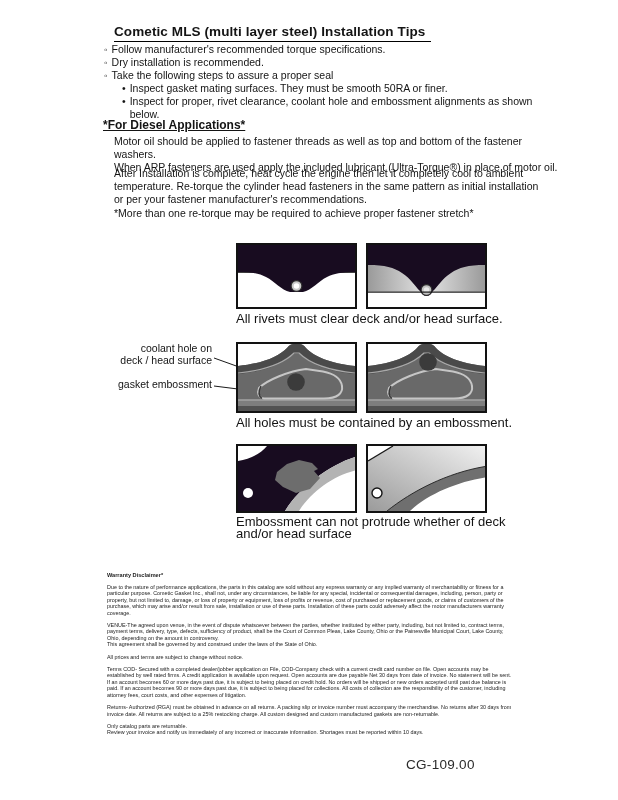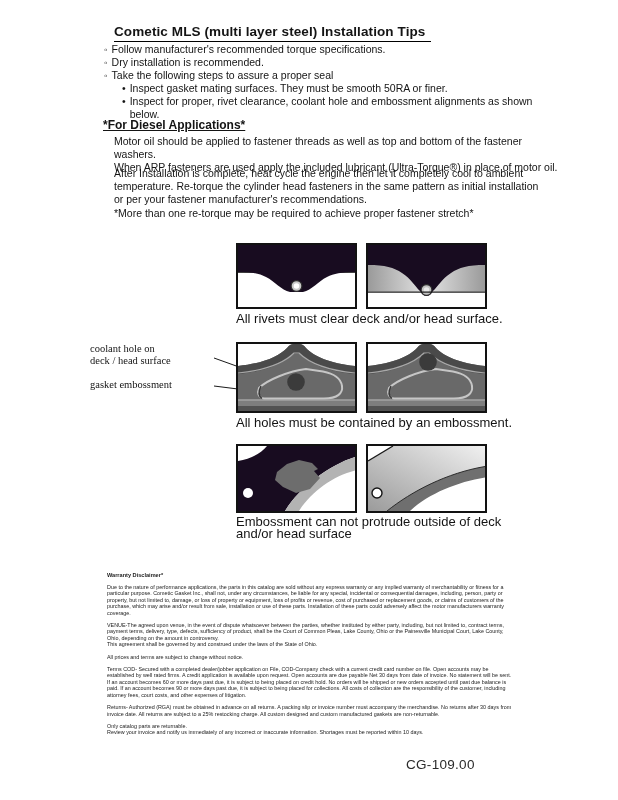--- a/index.html
+++ b/index.html
@@ -18,21 +18,21 @@
   .bullet{display:flex;}
   .bullet::before{content:"◦";margin-right:4px;font-size:10px;line-height:13px;}
   .subbullet{display:flex;margin-left:18px;}
   .subbullet::before{content:"•";margin-right:4px;line-height:13px;}
   .diesel-heading{left:103px;top:118px;font-size:12px;font-weight:bold;text-decoration:underline;}
   .body-text{font-size:10.5px;line-height:13px;width:450px;}
   .rw-label{width:121px;text-align:center;font-size:13px;font-weight:600;letter-spacing:.4px;color:#222;margin-top:36px;}
   .dbox{width:121px;border:2px solid #121212;background:#fff;box-sizing:border-box;}
   .dbox svg{display:block;width:100%;height:100%;}
   .caption{font-size:13px;line-height:11.5px;color:#141414;}
-  .side-label{font-size:10.5px;line-height:11.5px;width:122px;font-family:Liberation Serif, serif;}
+  .side-label{font-size:10.5px;line-height:11.5px;text-align:right;width:122px;}
   .disclaimer{left:107px;top:572px;width:406px;color:#1c1c1c;}
   .disclaimer h4{font-size:5.6px;margin:0 0 6px 0;}
   .disclaimer p{font-size:5.4px;line-height:6.4px;margin:0 0 6px 0;}
   .footer-code{left:406px;top:757px;font-size:13.5px;color:#2a2a2a;letter-spacing:.3px;text-align:right;}
 </style>
 </head>
 <body>
 
 <div class="page">
 
@@ -167,21 +167,21 @@
       </defs>
       <rect x="0" y="0" width="117" height="65" fill="#ffffff"></rect>
       <path d="M0,15 L25,0 H117 V20.5 C79,27 44,45 19,65 H0 Z" fill="url(#gR3w)"></path>
       <line x1="0" y1="15" x2="25" y2="0" stroke="#1a1a1a" stroke-width="1.3"></line>
       <path d="M117,20.5 C79,27 44,45 19,65 H42 C60,48 89,36 117,31.5 Z" fill="#6f6f6f"></path>
       <path d="M117,20.5 C79,27 44,45 19,65" fill="none" stroke="#2a2a2a" stroke-width="1"></path>
       <circle cx="9" cy="47" r="5" fill="#ffffff" stroke="#141414" stroke-width="1.4"></circle>
     </svg>
   </div>
 
-  <div class="abs caption pre" style="left:236px;top:516px;">Embossment can not protrude outside of deck
+  <div class="abs caption pre" style="left:236px;top:516px;">Embossment can not protrude whether of deck
 and/or head surface</div>
 
   <div class="abs disclaimer">
     <h4>Warranty Disclaimer*</h4>
     <p>Due to the nature of performance applications, the parts in this catalog are sold without any express warranty or any implied warranty of merchantability or fitness for a particular purpose.  Cometic Gasket Inc., shall not, under any circumstances, be liable for any special, incidental or consequential damages, including, person, party or property, but not limited to, damage, or loss of property or equipment, loss of profits or revenue, cost of purchased or replacement goods, or claims of customers of the purchase, which may arise and/or result from sale, installation or use of these parts.  Installation of these parts could adversely affect the motor manufacturers warranty coverage.</p>
     <p class="pre">VENUE-The agreed upon venue, in the event of dispute whatsoever between the parties, whether instituted by either party, including, but not limited to, contract terms, payment terms, delivery, type, defects, sufficiency of product, shall be the Court of Common Pleas, Lake County, Ohio or the Painesville Municipal Court, Lake County, Ohio, depending on the amount in controversy.
 This agreement shall be governed by and construed under the laws of the State of Ohio.</p>
     <p>All prices and terms are subject to change without notice.</p>
     <p>Terms COD- Secured with a completed dealer/jobber application on File, COD-Company check with a current credit card number on file.  Open accounts may be established by well rated firms.  A credit application is available upon request.  Open accounts are due payable Net 30 days from date of invoice.  No statement will be sent.  If an account becomes 60 or more days past due, it is subject to being placed on credit hold.  No orders will be shipped or new orders accepted until past due balance is paid.  If an account becomes 90 or more days past due, it is subject to being placed for collections.  All costs of collection are the responsibility of the customer, including attorney fees, court costs, and other expenses of litigation.</p>
     <p>Returns- Authorized (RGA) must be obtained in advance on all returns.  A packing slip or invoice number must accompany the merchandise.  No returns after 30 days from invoice date.  All returns are subject to a 25% restocking charge.  All custom designed and custom manufactured gaskets are non-returnable.</p>

